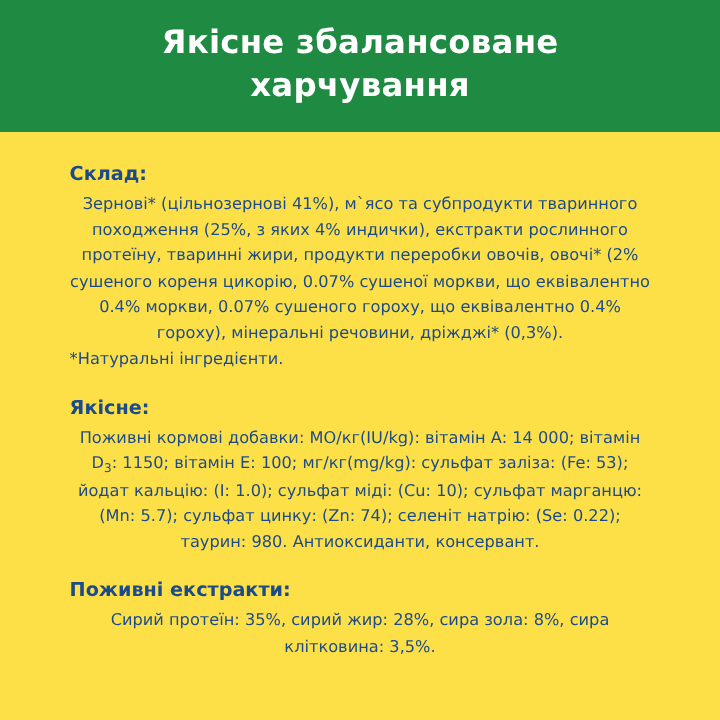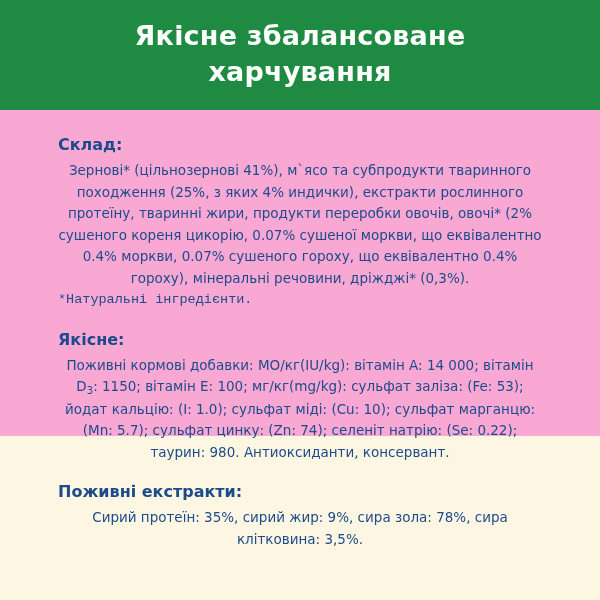--- a/index.html
+++ b/index.html
@@ -9,22 +9,22 @@
   body {
     width: 600px;
     height: 600px;
     background: #fdf6e3;
     font-family: "DejaVu Sans", "Liberation Sans", sans-serif;
     overflow: hidden;
   }
   .page {
     position: relative;
     width: 600px;
-    height: 436px;
-    background: #f9a8d4;
+    height: 600px;
+    background: #fde047;
     box-sizing: border-box;
   }
   .header-band {
     width: 100%;
     background: #1f8a41;
     padding: 18px 40px 20px 40px;
     box-sizing: border-box;
     min-height: 108px;
     display: flex;
     align-items: center;
@@ -62,21 +62,20 @@
     color: #1c4b8b;
     line-height: 21.5px;
     margin: 0;
     text-align: center;
   }
   .note-line {
     font-size: 13.5px;
     color: #1c4b8b;
     line-height: 21.5px;
     margin: 0;
-    font-family: Liberation Mono, monospace;
   }
   sub {
     font-size: 10px;
     vertical-align: baseline;
     position: relative;
     top: 3px;
   }
 </style>
 </head>
 <body>
@@ -95,17 +94,17 @@
       <p class="note-line">*Натуральні інгредієнти.</p>
     </div>
 
     <div class="section">
       <div class="section-title">Якісне:</div>
       <p class="section-body"><span>Поживні кормові добавки: МО/кг(IU/kg): вітамін A: 14 000; вітамін D</span><sub>3</sub><span>: 1150; вітамін E: 100; мг/кг(mg/kg): сульфат заліза: (Fe: 53); йодат кальцію: (I: 1.0); сульфат міді: (Cu: 10); сульфат марганцю: (Mn: 5.7); сульфат цинку: (Zn: 74); селеніт натрію: (Se: 0.22); таурин: 980. Антиоксиданти, консервант.</span></p>
     </div>
 
     <div class="section">
       <div class="section-title">Поживні екстракти:</div>
-      <p class="section-body">Сирий протеїн: 35%, сирий жир: 9%, сира зола: 78%, сира клітковина: 3,5%.</p>
+      <p class="section-body">Сирий протеїн: 35%, сирий жир: 28%, сира зола: 8%, сира клітковина: 3,5%.</p>
     </div>
 
   </div>
 </div>
 
 </body></html>

